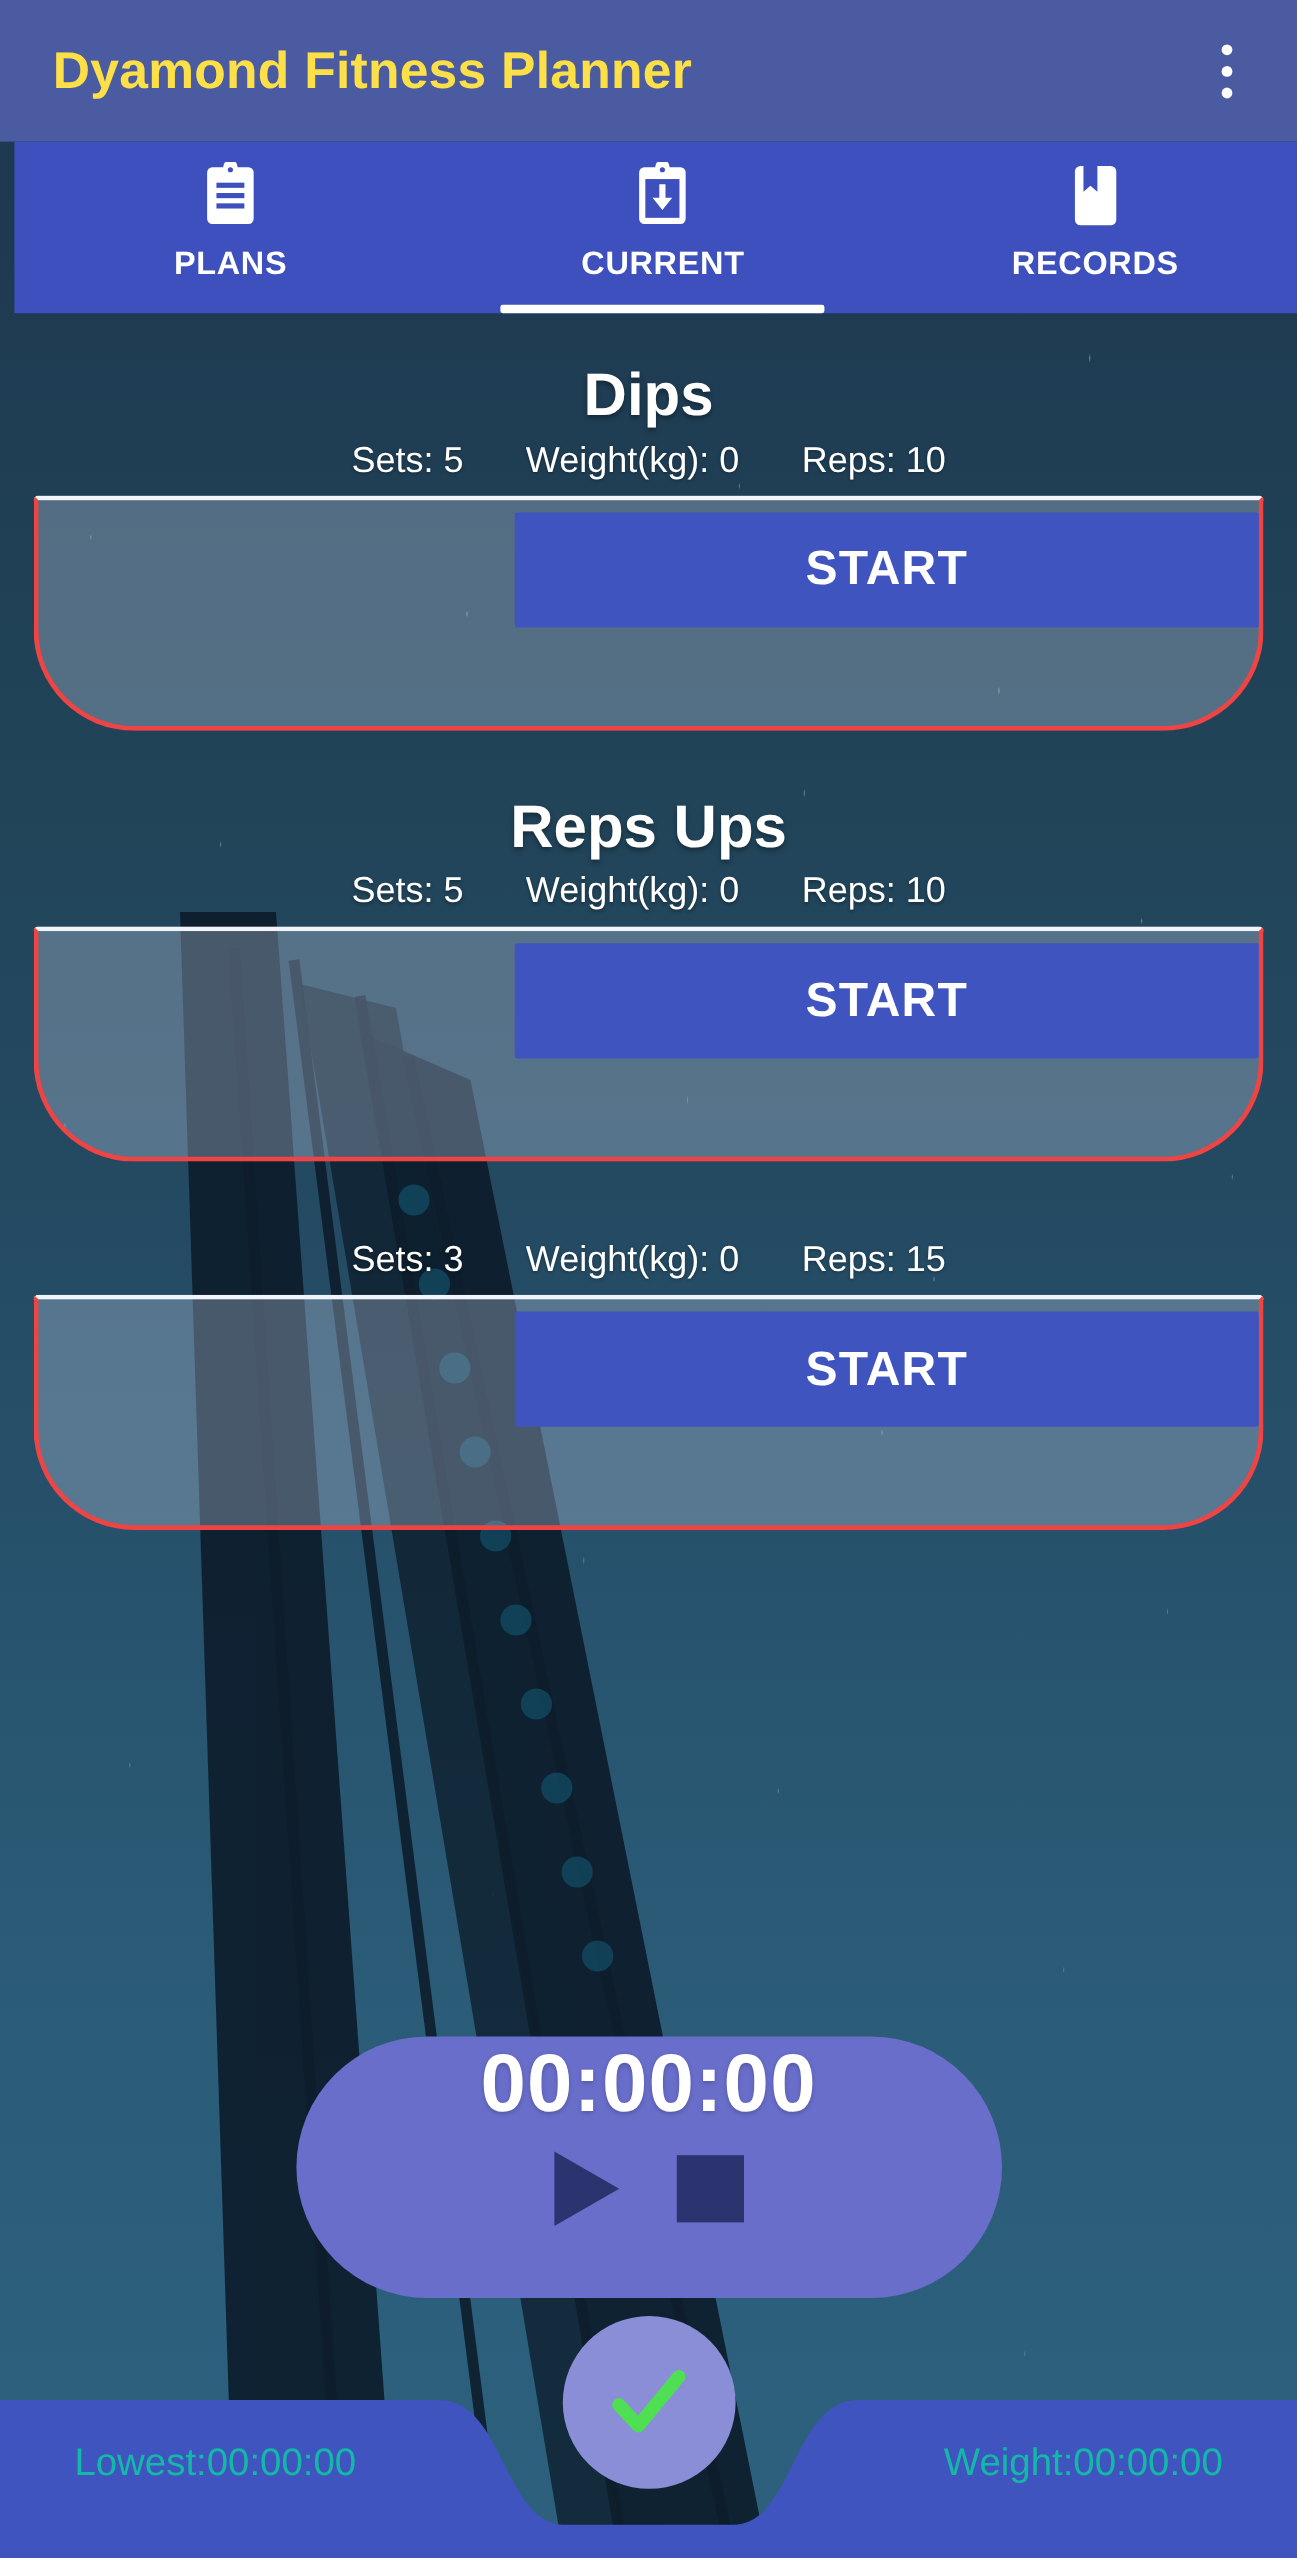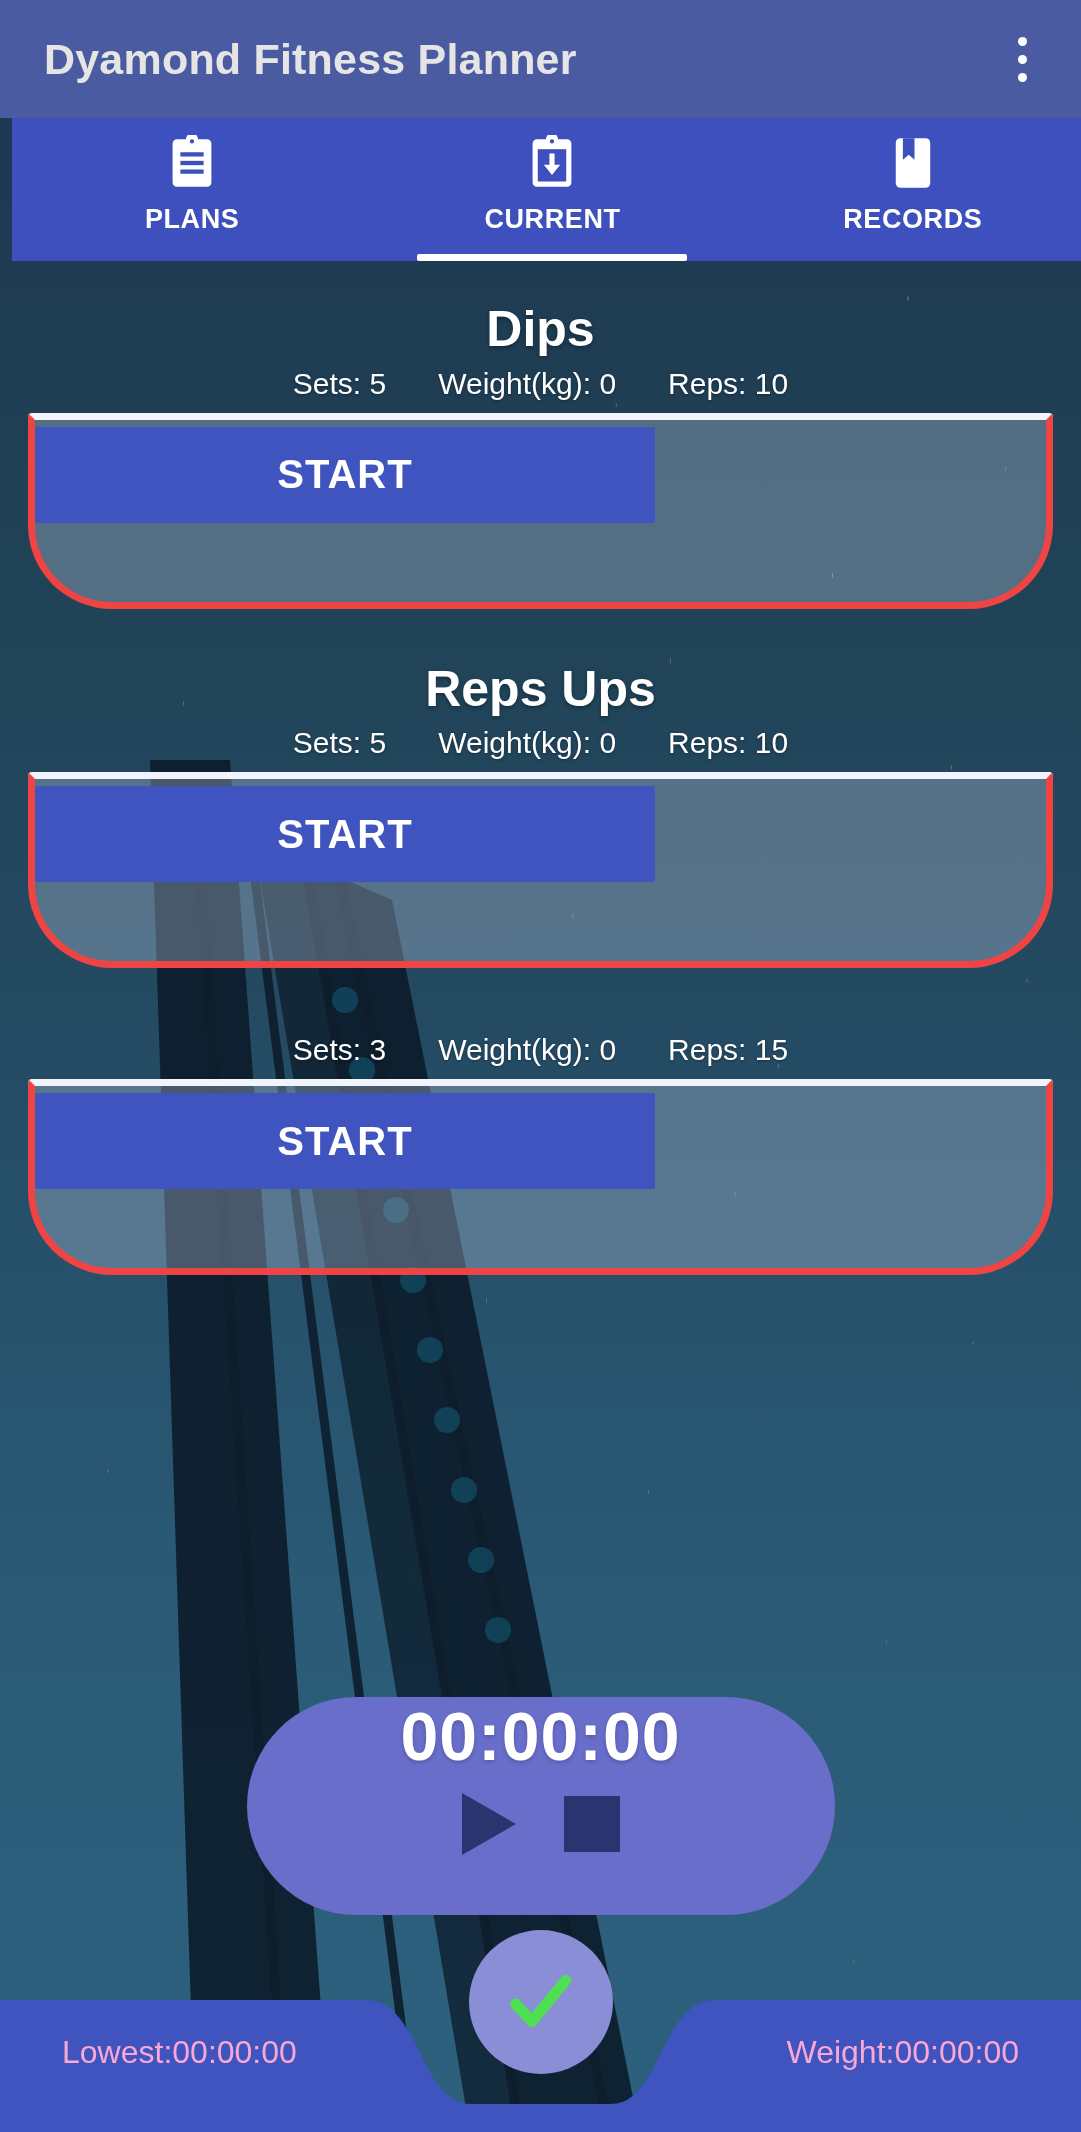--- a/index.html
+++ b/index.html
@@ -72,21 +72,21 @@
   .silhouette { position:absolute; inset:0; z-index:2; }
 
   
   .appbar {
     position:absolute; top:0; left:0; width:1081px; height:118px;
     background:#4b5ba2;
     z-index:10;
     display:flex; align-items:center;
   }
   .appbar-title {
-    color:#e5e5e5; font-size:43px; font-weight:bold;
+    color:#fde047; font-size:43px; font-weight:bold;
     margin-left:44px; letter-spacing:.2px;
     white-space:nowrap;
   }
   .overflow-menu {
     position:absolute; right:34px; top:50%; transform:translateY(-50%);
     width:50px; height:70px;
     display:flex; flex-direction:column; align-items:center; justify-content:center;
     gap:9px; cursor:pointer;
   }
   .overflow-menu span { width:9px; height:9px; border-radius:50%; background:#fff; display:block; }
@@ -120,25 +120,25 @@
     line-height:1.05;
   }
   .ex-stats {
     display:flex; justify-content:center; gap:52px;
     color:#ffffff; font-size:30px; margin-top:11px;
     text-shadow:0 1px 3px rgba(0,0,0,.35);
   }
   .ex-card {
     margin:12px 28px 0 28px;
     height:196px;
-    border:7px solid #ef4444;
+    border:4px solid #ef4444;
     border-top-color:#f2f4fb;
     border-radius:4px 4px 84px 84px;
     background:rgba(186,198,222,.34);
-    display:flex; align-items:center; justify-content:flex-start;
+    display:flex; align-items:center; justify-content:flex-end;
     padding-bottom:72px;
     cursor:pointer;
   }
   .start-btn {
     width:620px; height:96px;
     background:#4054c0;
     color:#ffffff; font-size:40px; font-weight:bold; letter-spacing:1px;
     display:flex; align-items:center; justify-content:center;
     border:none; cursor:pointer;
     font-family:"Liberation Sans", sans-serif;
@@ -168,21 +168,21 @@
   }
   .stop-btn { width:56px; height:56px; background:#2c3470; cursor:pointer; }
 
   
   .bottombar {
     position:absolute; left:0; bottom:0; width:1081px; height:160px; z-index:7;
   }
   .bottombar-svg { position:absolute; inset:0; width:1081px; height:160px; }
   .bottom-label {
     position:absolute; top:50%; transform:translateY(-50%);
-    color:#f9a8d4; font-size:32px; white-space:nowrap;
+    color:#14b8a6; font-size:32px; white-space:nowrap;
   }
   .bottom-label.left  { left:62px; }
   .bottom-label.right { right:62px; }
 
   .fab {
     position:absolute; left:50%; transform:translateX(-50%);
     bottom:58px; width:144px; height:144px; border-radius:50%;
     background:#8a8ed6; z-index:9;
     display:flex; align-items:center; justify-content:center;
     cursor:pointer;

